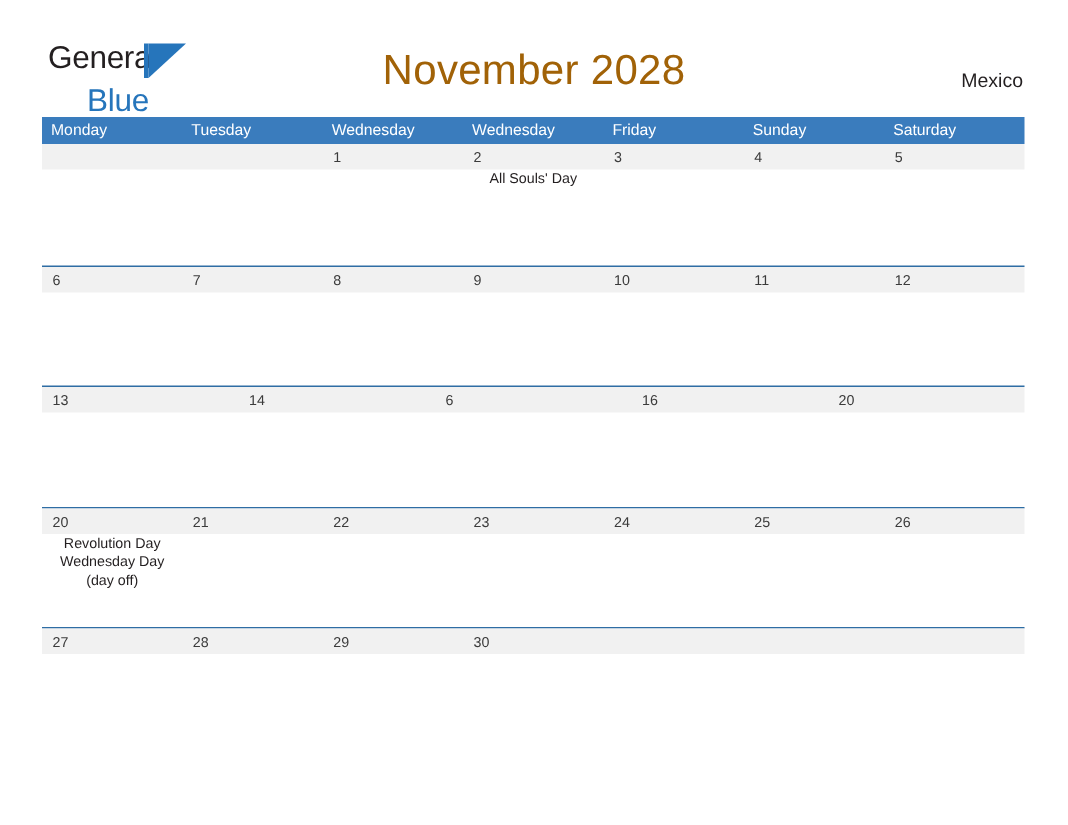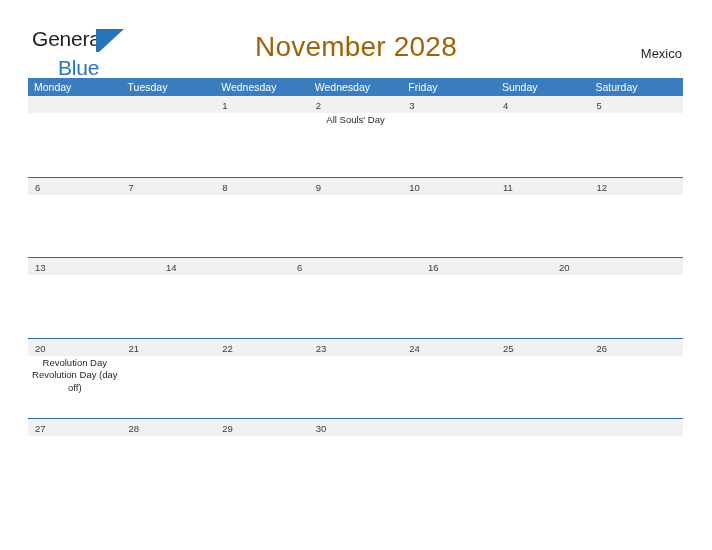--- a/index.html
+++ b/index.html
@@ -271,21 +271,21 @@
           </div>
           <div class="day">
             <div class="day-num">20</div>
           </div>
         </div>
         <div class="week">
           <div class="day">
             <div class="day-num">20</div>
             <div class="events">
               <div class="event">Revolution Day</div>
-              <div class="event">Revolution Day (day off)</div>
+              <div class="event">Wednesday Day (day off)</div>
             </div>
           </div>
           <div class="day">
             <div class="day-num">21</div>
           </div>
           <div class="day">
             <div class="day-num">22</div>
           </div>
           <div class="day">
             <div class="day-num">23</div>

